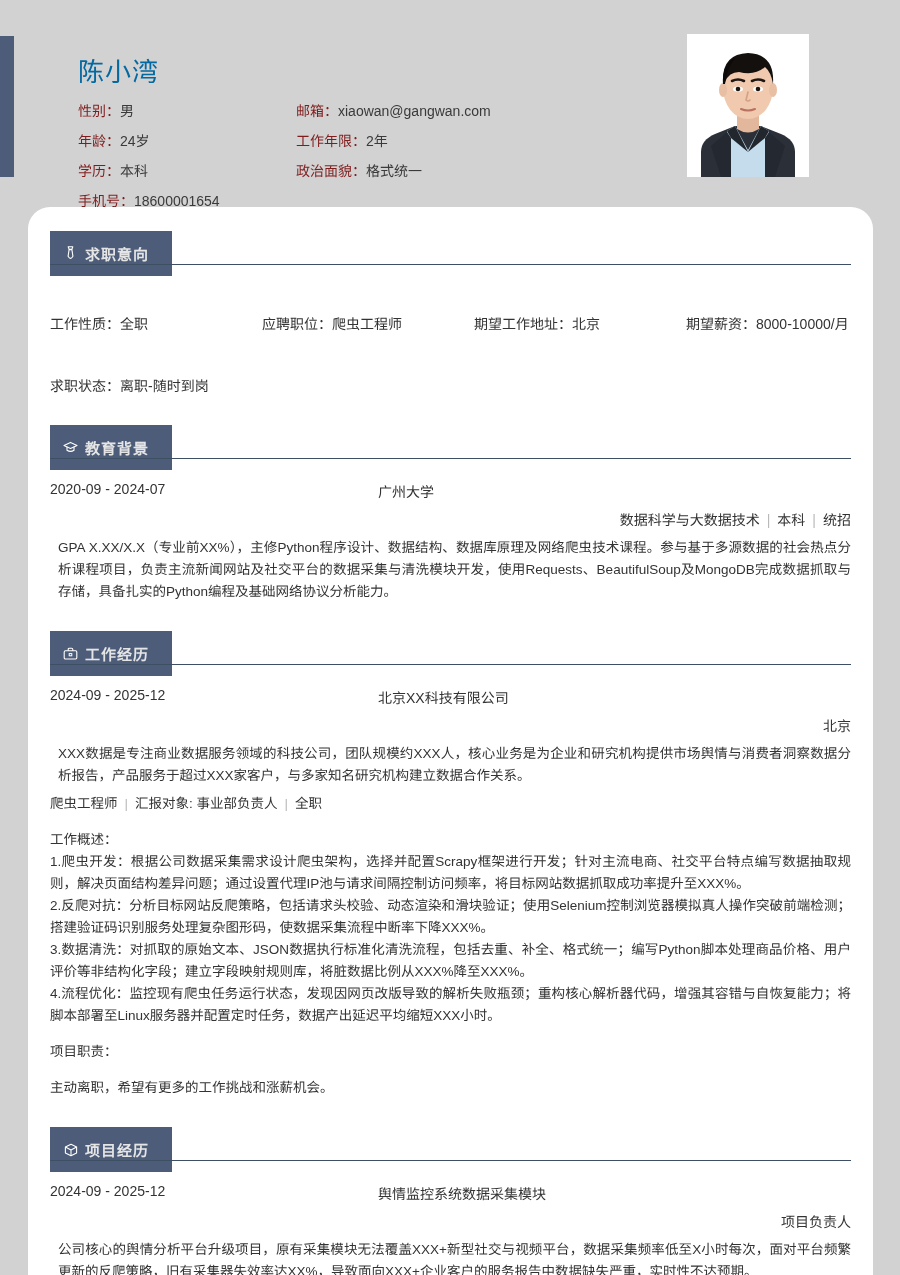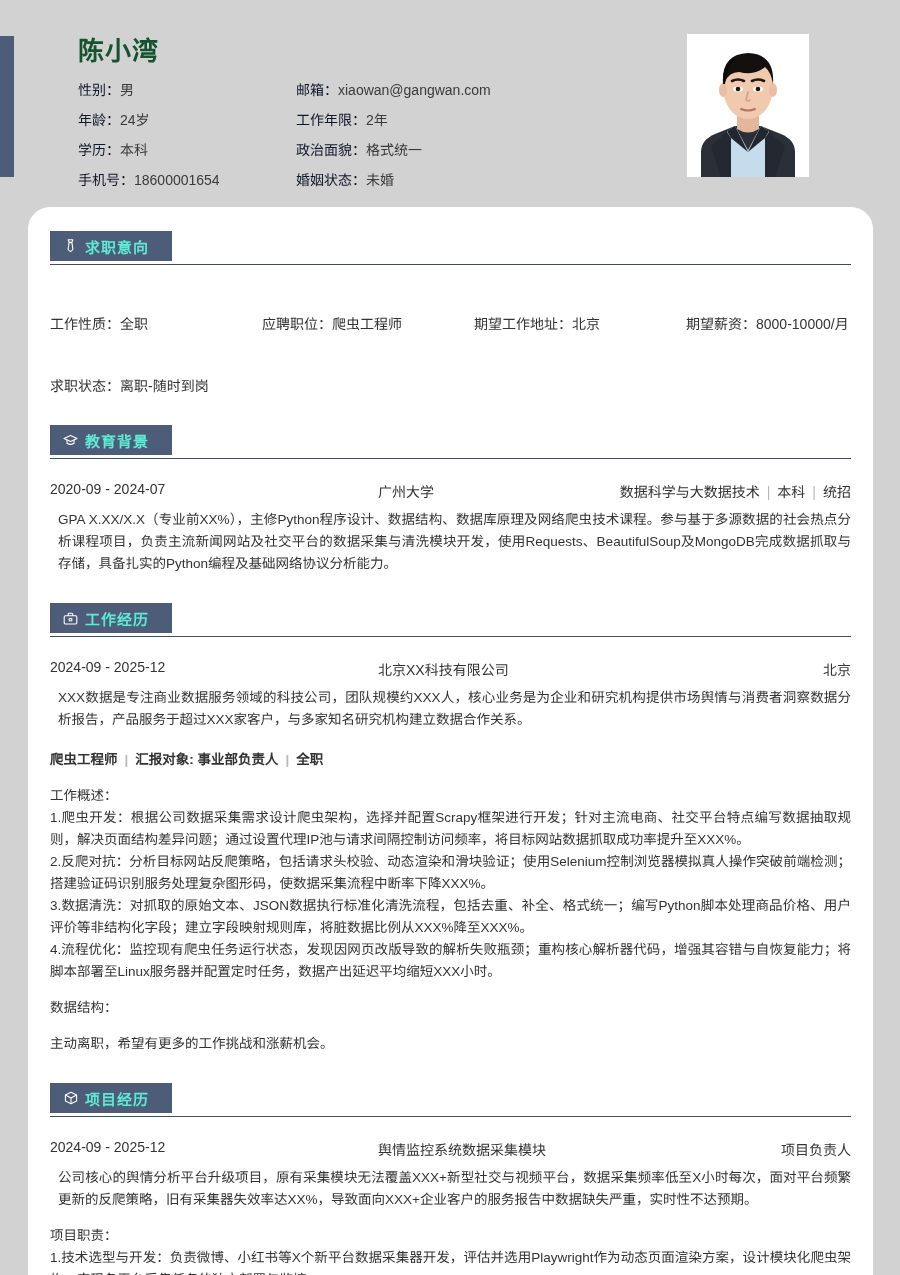--- a/index.html
+++ b/index.html
@@ -34,39 +34,40 @@
     background: #4c5c79;
   }
   .header-inner {
     position: absolute;
     left: 78px;
     top: 34px;
     width: 600px;
   }
   .name {
     font-size: 26px;
-    font-weight: bold;
-    color: #14532d;
+    font-weight: normal;
+    color: #0369a1;
     letter-spacing: 1px;
     line-height: 34px;
     margin-bottom: 12px;
+    margin-top: 21px;
   }
   .info-grid {
     display: grid;
     grid-template-columns: 218px 1fr;
     row-gap: 10px;
     column-gap: 0;
   }
   .info-item {
     font-size: 14px;
     color: #3a3a3a;
     line-height: 20px;
     white-space: nowrap;
   }
-  .info-label { color: #0f172a; }
+  .info-label { color: #7f1d1d; }
   .info-value { color: #3a3a3a; }
 
   .photo {
     position: absolute;
     left: 687px;
     top: 34px;
     width: 122px;
     height: 143px;
     background: #ffffff;
     overflow: hidden;
@@ -89,24 +90,24 @@
 
   .sec-head {
     position: relative;
     height: 34px;
     margin: 0 0 0 0;
   }
   .sec-badge {
     position: absolute;
     left: 22px;
     top: 0;
-    height: 30px;
+    height: 45px;
     min-width: 122px;
     background: #4c5c79;
-    color: #5eead4;
+    color: #e5e5e5;
     display: flex;
     align-items: center;
     gap: 7px;
     padding: 0 16px 0 13px;
     font-size: 15px;
     font-weight: bold;
     letter-spacing: 1px;
   }
   .sec-badge .sec-icon {
     display: inline-flex;
@@ -131,38 +132,37 @@
   .entry-row {
     display: flex;
     align-items: flex-start;
     font-size: 14px;
     color: #333333;
     padding-top: 22px;
     padding-bottom: 4px;
   }
   .entry-date { width: 328px; flex: 0 0 328px; color: #333333; }
   .entry-mid  { flex: 1 1 auto; color: #333333; }
-  .entry-right{ flex: 0 0 auto; color: #333333; text-align: right; white-space: nowrap; }
+  .entry-right{ flex: 0 0 auto; color: #333333; text-align: right; white-space: nowrap; margin-top: 28px; }
 
   .meta-sep { color: #b9b9b9; padding: 0 7px; }
 
   .para {
     font-size: 13.5px;
     line-height: 22px;
     color: #333333;
     margin-top: 4px;
     text-align: justify;
     margin-left: 8px;
   }
   .role-line {
     font-size: 13.5px;
     color: #333333;
     line-height: 22px;
-    margin-top: 18px;
-    font-weight: bold;
+    margin-top: 6px;
   }
   .block {
     font-size: 13.5px;
     line-height: 22px;
     color: #333333;
     margin-top: 14px;
     white-space: pre-line;
     text-align: justify;
   }
   .block.gap-sm { }
@@ -215,23 +215,20 @@
 
         <div class="info-item">
           <span class="info-label">学历：</span><span class="info-value">本科</span>
         </div>
         <div class="info-item">
           <span class="info-label">政治面貌：</span><span class="info-value">格式统一</span>
         </div>
 
         <div class="info-item">
           <span class="info-label">手机号：</span><span class="info-value">18600001654</span>
-        </div>
-        <div class="info-item">
-          <span class="info-label">婚姻状态：</span><span class="info-value">未婚</span>
         </div>
       </div>
     </div>
 
     <div class="photo">
       <svg viewBox="0 0 122 143" xmlns="http://www.w3.org/2000/svg">
         <rect x="0" y="0" width="122" height="143" fill="#ffffff"></rect>
 
         <path d="M14 143 L14 118 Q14 106 28 100 L48 92 L74 92 L94 100 Q108 106 108 118 L108 143 Z" fill="#2b3038"></path>
 
@@ -362,21 +359,21 @@
         <div class="role-line">
           <span>爬虫工程师</span><span class="meta-sep">|</span><span>汇报对象: 事业部负责人</span><span class="meta-sep">|</span><span>全职</span>
         </div>
 
         <div class="block">工作概述：</div>
         <div class="block tight" style="margin-top:0;">1.爬虫开发：根据公司数据采集需求设计爬虫架构，选择并配置Scrapy框架进行开发；针对主流电商、社交平台特点编写数据抽取规则，解决页面结构差异问题；通过设置代理IP池与请求间隔控制访问频率，将目标网站数据抓取成功率提升至XXX%。
 2.反爬对抗：分析目标网站反爬策略，包括请求头校验、动态渲染和滑块验证；使用Selenium控制浏览器模拟真人操作突破前端检测；搭建验证码识别服务处理复杂图形码，使数据采集流程中断率下降XXX%。
 3.数据清洗：对抓取的原始文本、JSON数据执行标准化清洗流程，包括去重、补全、格式统一；编写Python脚本处理商品价格、用户评价等非结构化字段；建立字段映射规则库，将脏数据比例从XXX%降至XXX%。
 4.流程优化：监控现有爬虫任务运行状态，发现因网页改版导致的解析失败瓶颈；重构核心解析器代码，增强其容错与自恢复能力；将脚本部署至Linux服务器并配置定时任务，数据产出延迟平均缩短XXX小时。</div>
 
-        <div class="block">数据结构：</div>
+        <div class="block">项目职责：</div>
 
         <div class="block gap-sm">主动离职，希望有更多的工作挑战和涨薪机会。</div>
       </div>
     </div>
 
     <div class="section">
       <div class="spacer-28"></div>
       <div class="sec-head">
         <div class="sec-badge">
           <span class="sec-icon">

